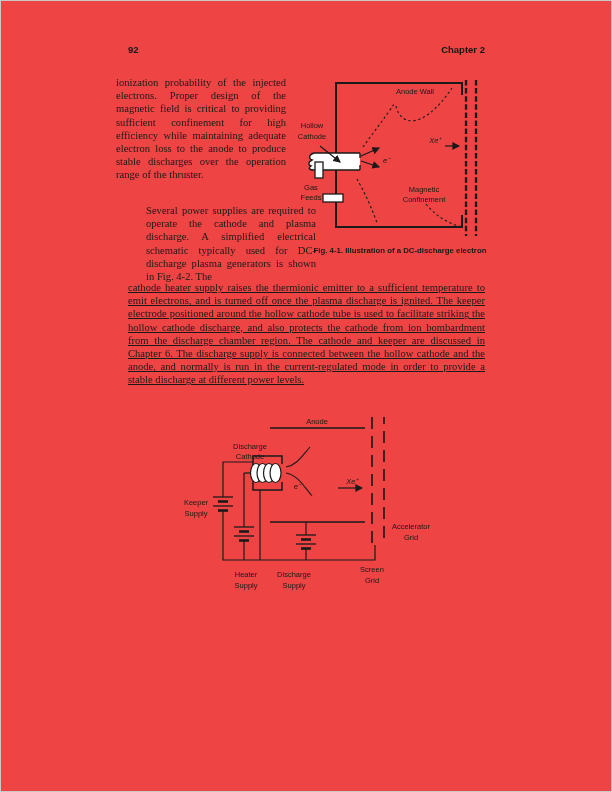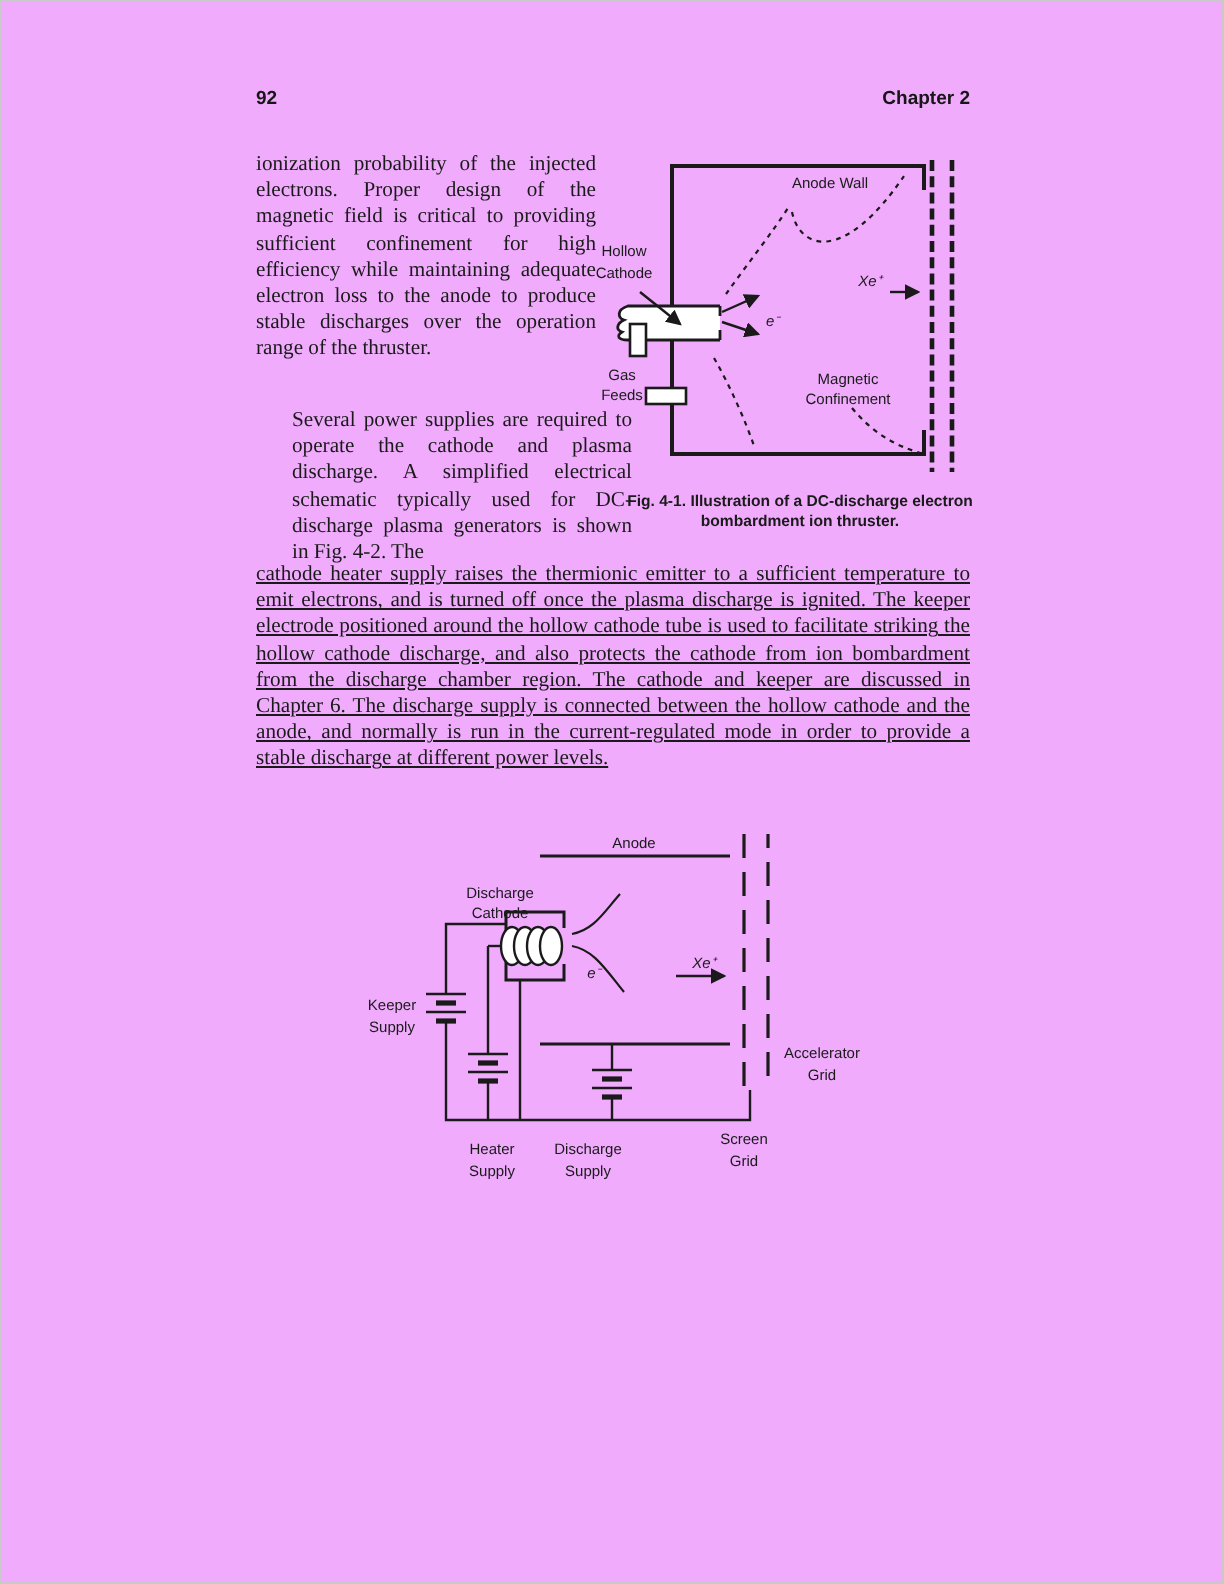--- a/index.html
+++ b/index.html
@@ -1,31 +1,31 @@
 <!DOCTYPE html>
 <html><head>
 <meta charset="utf-8">
 <style>
   html,body{margin:0;padding:0;background:#e9e9e9;}
   .page{
     position:relative;width:612px;height:792px;margin:0 auto;
-    background:#f0abfc;overflow:hidden;
+    background:#ef4444;overflow:hidden;
     box-shadow:inset 0 0 0 1px #c9c9c9;
     font-family:"Liberation Serif", serif;color:#161616;
   }
   .hdr{
     position:absolute;left:128px;top:44px;width:357px;
     display:flex;justify-content:space-between;
     font-family:"Liberation Sans", sans-serif;font-weight:700;font-size:9.5px;
   }
   .bodytext{
     position:absolute;font-size:10.6px;line-height:13.2px;
     text-align:justify;color:#1a1a1a;
   }
-  .col1{left:128px;top:76px;width:170px;}
+  .col1{left:116px;top:76px;width:170px;}
   .col2{left:146px;top:204px;width:170px;}
   .fullp{left:128px;top:281px;width:357px;text-decoration:underline;}
   .figcap{
     font-family:"Liberation Sans", sans-serif;font-weight:700;
     color:#1a1a1a;
   }
   .cap1{position:absolute;left:290px;top:246px;width:220px;
     font-size:7.8px;line-height:10.4px;text-align:center;}
   .cap2{position:absolute;left:189px;top:583px;width:243px;
     font-size:8px;line-height:10.2px;text-align:justify;}
@@ -94,21 +94,20 @@
     <text x="17" y="64" text-anchor="middle">Cathode</text>
     <text x="16" y="115" text-anchor="middle">Gas</text>
     <text x="16" y="125" text-anchor="middle">Feeds</text>
     <text x="129" y="117" text-anchor="middle">Magnetic</text>
     <text x="129" y="127" text-anchor="middle">Confinement</text>
     <text class="it" x="140" y="68" text-anchor="middle">Xe⁺</text>
   </svg>
 
   <div class="figcap cap1">
     <div>Fig. 4-1. Illustration of a DC-discharge electron</div>
-    <div>bombardment ion thruster.</div>
   </div>
 
   <svg class="fig" style="left:170px;top:405px" width="280" height="190" viewBox="0 0 280 190">
     <defs>
       <marker id="ah2" viewBox="0 0 10 10" refX="8.5" refY="5" markerWidth="6.5" markerHeight="6.5" orient="auto-start-reverse">
         <path d="M0,0 L10,5 L0,10 z" fill="#1a1a1a"></path>
       </marker>
     </defs>
 
     <line x1="100" y1="23" x2="195" y2="23" stroke="#1a1a1a" stroke-width="1.4"></line>

